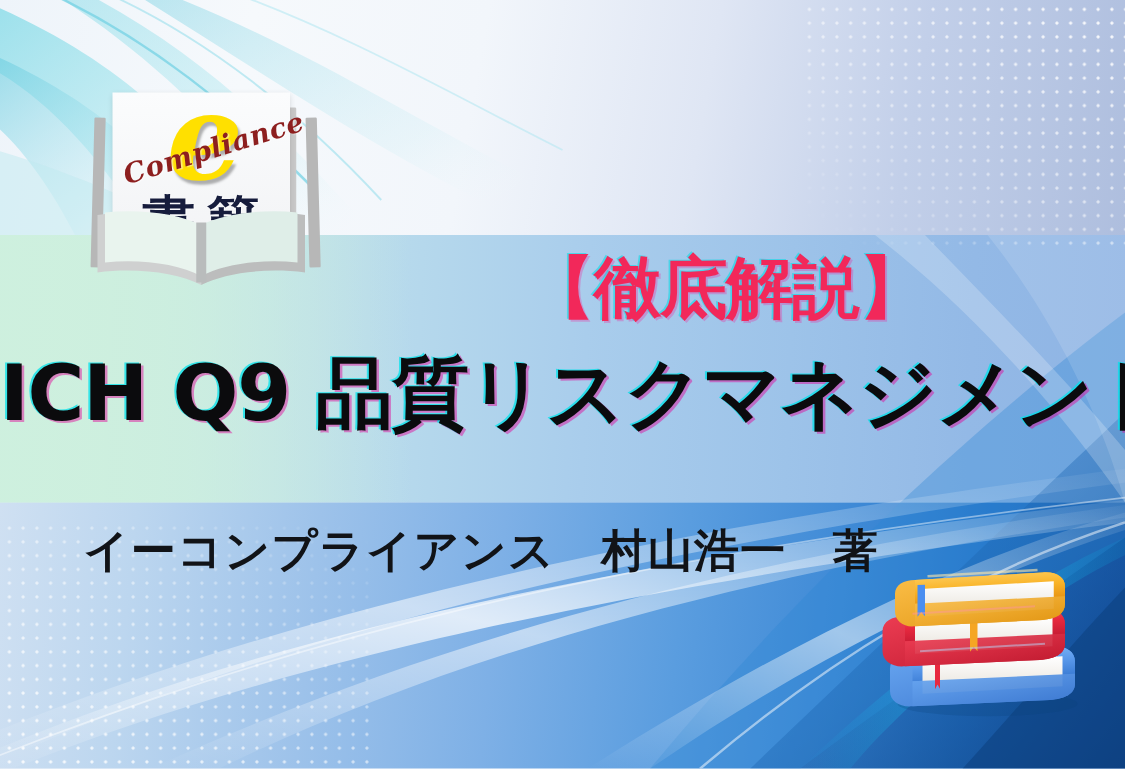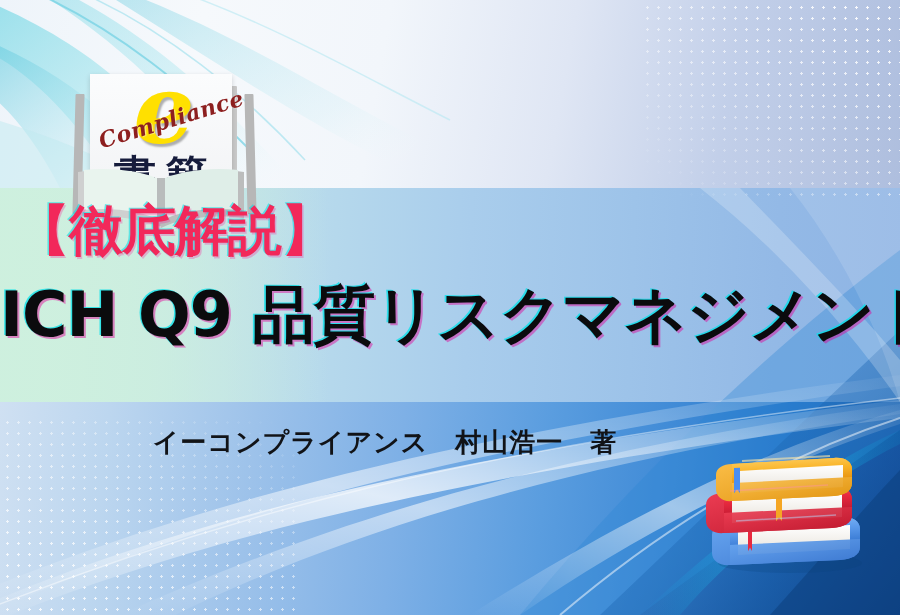--- a/index.html
+++ b/index.html
@@ -103,21 +103,21 @@
     font-family:"DejaVu Sans","Liberation Sans",sans-serif;
     font-weight:700;font-size:42px;letter-spacing:10px;
     color:#161c3c;
     text-indent:10px;
     text-shadow:1px 1px 0 rgba(255,255,255,.6);
   }
 
   
   .kicker{
     position:absolute;left:0;top:200px;width:740px;
-    text-align:left;
+    text-align:right;
     font-family:"DejaVu Sans","Liberation Sans",sans-serif;
     font-weight:700;font-size:54px;line-height:62px;letter-spacing:-1px;
     color:#f2285a;
     text-shadow:-1.5px -1px 0 rgba(0,220,230,.55), 1.5px 1.5px 0 rgba(255,0,140,.25);
     white-space:nowrap;
   }
   .kicker span{padding-left:16px;}
 
   .title{
     position:absolute;left:0;top:278px;width:900px;
@@ -126,21 +126,21 @@
     font-weight:700;font-size:62px;line-height:74px;letter-spacing:-1px;
     color:#0b0b0d;
     text-shadow:-1.6px -1.2px 0 rgba(0,225,235,.75), 2px 1.6px 0 rgba(226,0,150,.45);
     white-space:nowrap;
   }
 
   .byline{
     position:absolute;left:0;top:420px;width:890px;
     text-align:center;
     font-family:"DejaVu Sans","Liberation Sans",sans-serif;
-    font-weight:700;font-size:26px;line-height:44px;letter-spacing:1px;
+    font-weight:700;font-size:36px;line-height:44px;letter-spacing:1px;
     color:#111317;
     white-space:nowrap;
     text-indent:-120px;
   }
 
   
   .book-stack{position:absolute;left:690px;top:435px;width:200px;height:140px;}
   .book-stack svg{width:200px;height:140px;display:block;}
 </style>
 </head>

